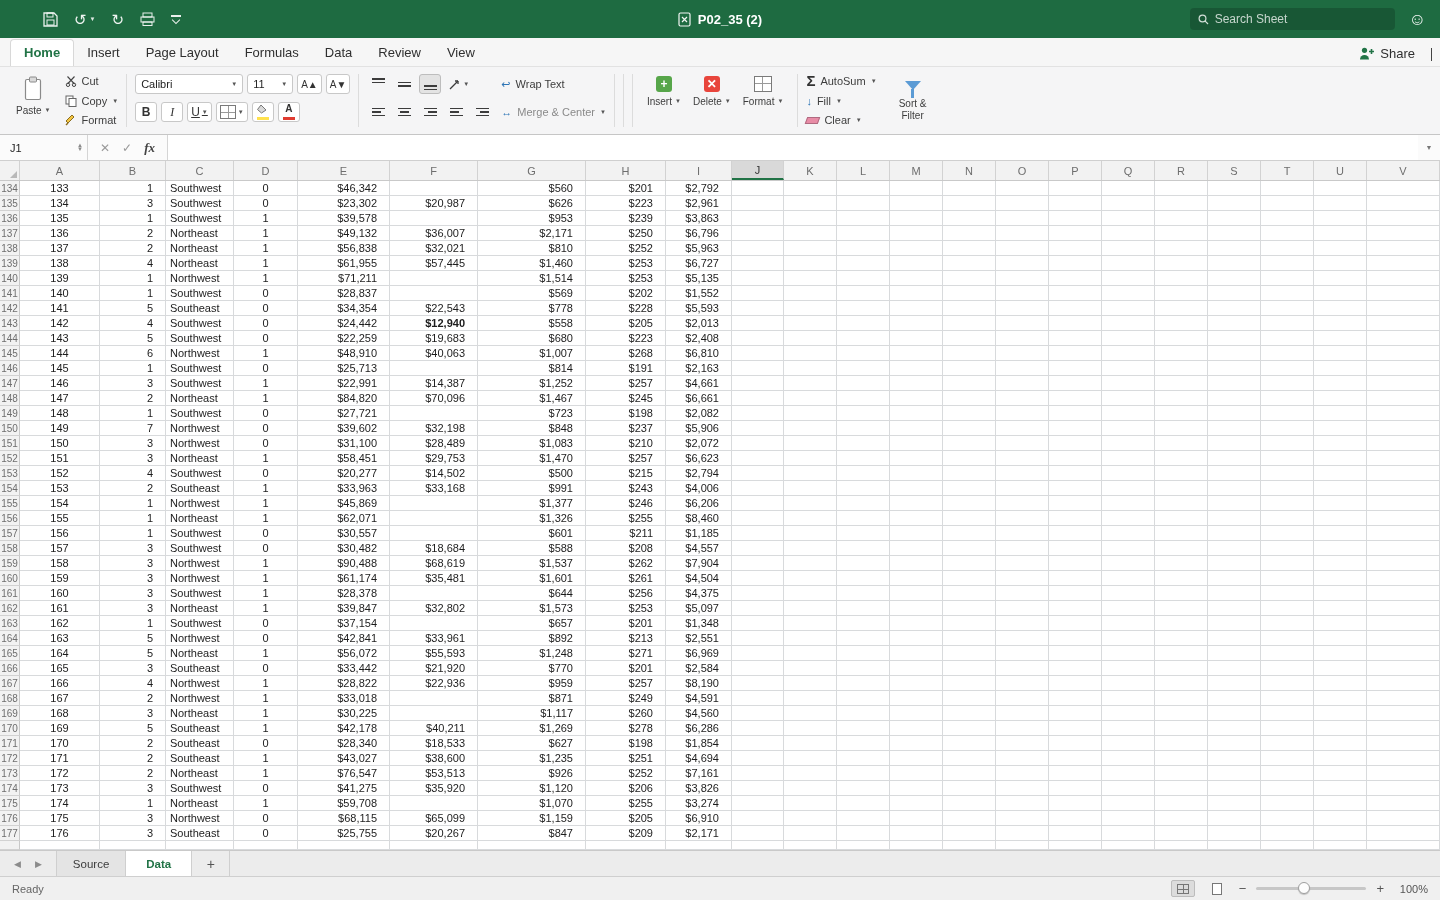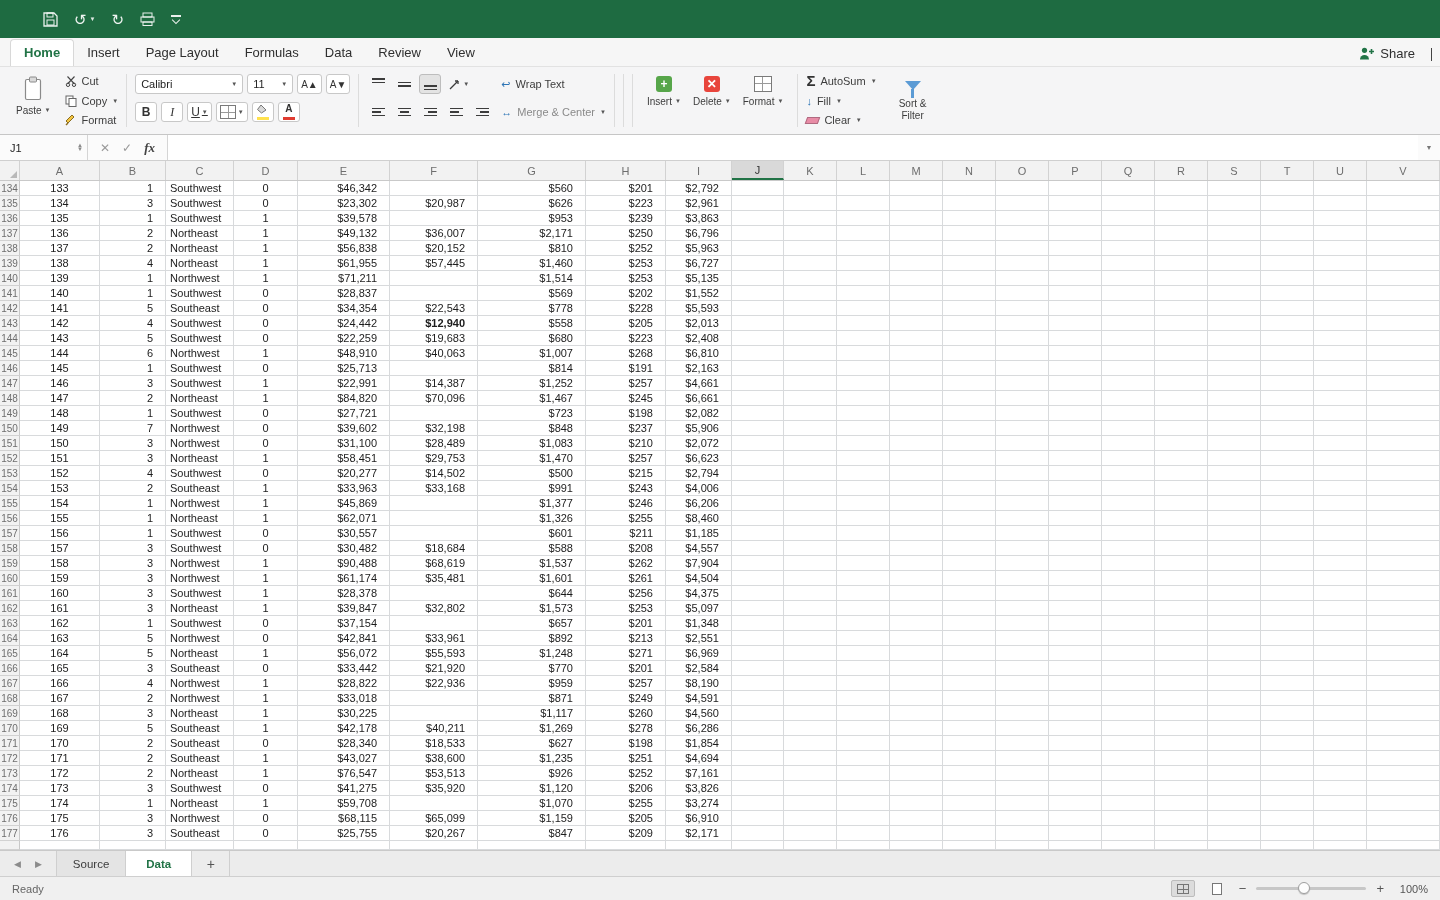--- a/index.html
+++ b/index.html
@@ -151,20 +151,41 @@
       <svg width="15" height="14" viewBox="0 0 15 14">
           <rect x="3" y="1" width="9" height="4" fill="none" stroke="rgba(255,255,255,.9)"></rect>
           <rect x="1" y="5" width="13" height="5" fill="none" stroke="rgba(255,255,255,.9)"></rect>
           <rect x="3" y="10" width="9" height="3.5" fill="none" stroke="rgba(255,255,255,.9)"></rect>
         </svg>
     </span>
     <span class="qa cust">
         <span class="bar"></span>
         <span class="chev"></span>
       </span>
+  </div>
+  <div class="tb-center">
+    <span>
+      <svg width="13" height="15" viewBox="0 0 13 15">
+          <rect x="1" y="1" width="11" height="13" rx="1.5" fill="none" stroke="rgba(255,255,255,.95)" stroke-width="1.2"></rect>
+          <path d="M4 5 l5 5 M9 5 l-5 5" stroke="rgba(255,255,255,.95)" stroke-width="1.2"></path>
+        </svg>
+    </span>
+    <span class="tb-title">P02_35 (2)</span>
+  </div>
+  <div class="tb-right">
+    <div class="searchbox">
+      <span>
+        <svg width="11" height="11" viewBox="0 0 11 11">
+            <circle cx="4.5" cy="4.5" r="3.4" fill="none" stroke="rgba(255,255,255,.8)" stroke-width="1.2"></circle>
+            <line x1="7.2" y1="7.2" x2="10" y2="10" stroke="rgba(255,255,255,.8)" stroke-width="1.2"></line>
+          </svg>
+      </span>
+      <span>Search Sheet</span>
+    </div>
+    <span class="smiley">☺</span>
   </div>
 </div>
 
 <div class="tabrow">
   <div class="rtabs">
       <div class="rtab active">Home</div>
       <div class="rtab">Insert</div>
       <div class="rtab">Page Layout</div>
       <div class="rtab">Formulas</div>
       <div class="rtab">Data</div>
@@ -584,21 +605,21 @@
         <div class="gcell al" style="width: 53px;"></div>
         <div class="gcell al" style="width: 73px;"></div>
       </div>
       <div class="grow">
         <div class="rh" style="width: 20px;">138</div>
         <div class="gcell ac" style="width: 80px;">137</div>
         <div class="gcell ar" style="width: 66px;">2</div>
         <div class="gcell al" style="width: 68px;">Northeast</div>
         <div class="gcell ac" style="width: 64px;">1</div>
         <div class="gcell ar" style="width: 92px;">$56,838</div>
-        <div class="gcell ar" style="width: 88px;">$20,152</div>
+        <div class="gcell ar" style="width: 88px;">$32,021</div>
         <div class="gcell ar" style="width: 108px;">$810</div>
         <div class="gcell ar" style="width: 80px;">$252</div>
         <div class="gcell ar" style="width: 66px;">$5,963</div>
         <div class="gcell al" style="width: 52px;"></div>
         <div class="gcell al" style="width: 53px;"></div>
         <div class="gcell al" style="width: 53px;"></div>
         <div class="gcell al" style="width: 53px;"></div>
         <div class="gcell al" style="width: 53px;"></div>
         <div class="gcell al" style="width: 53px;"></div>
         <div class="gcell al" style="width: 53px;"></div>

